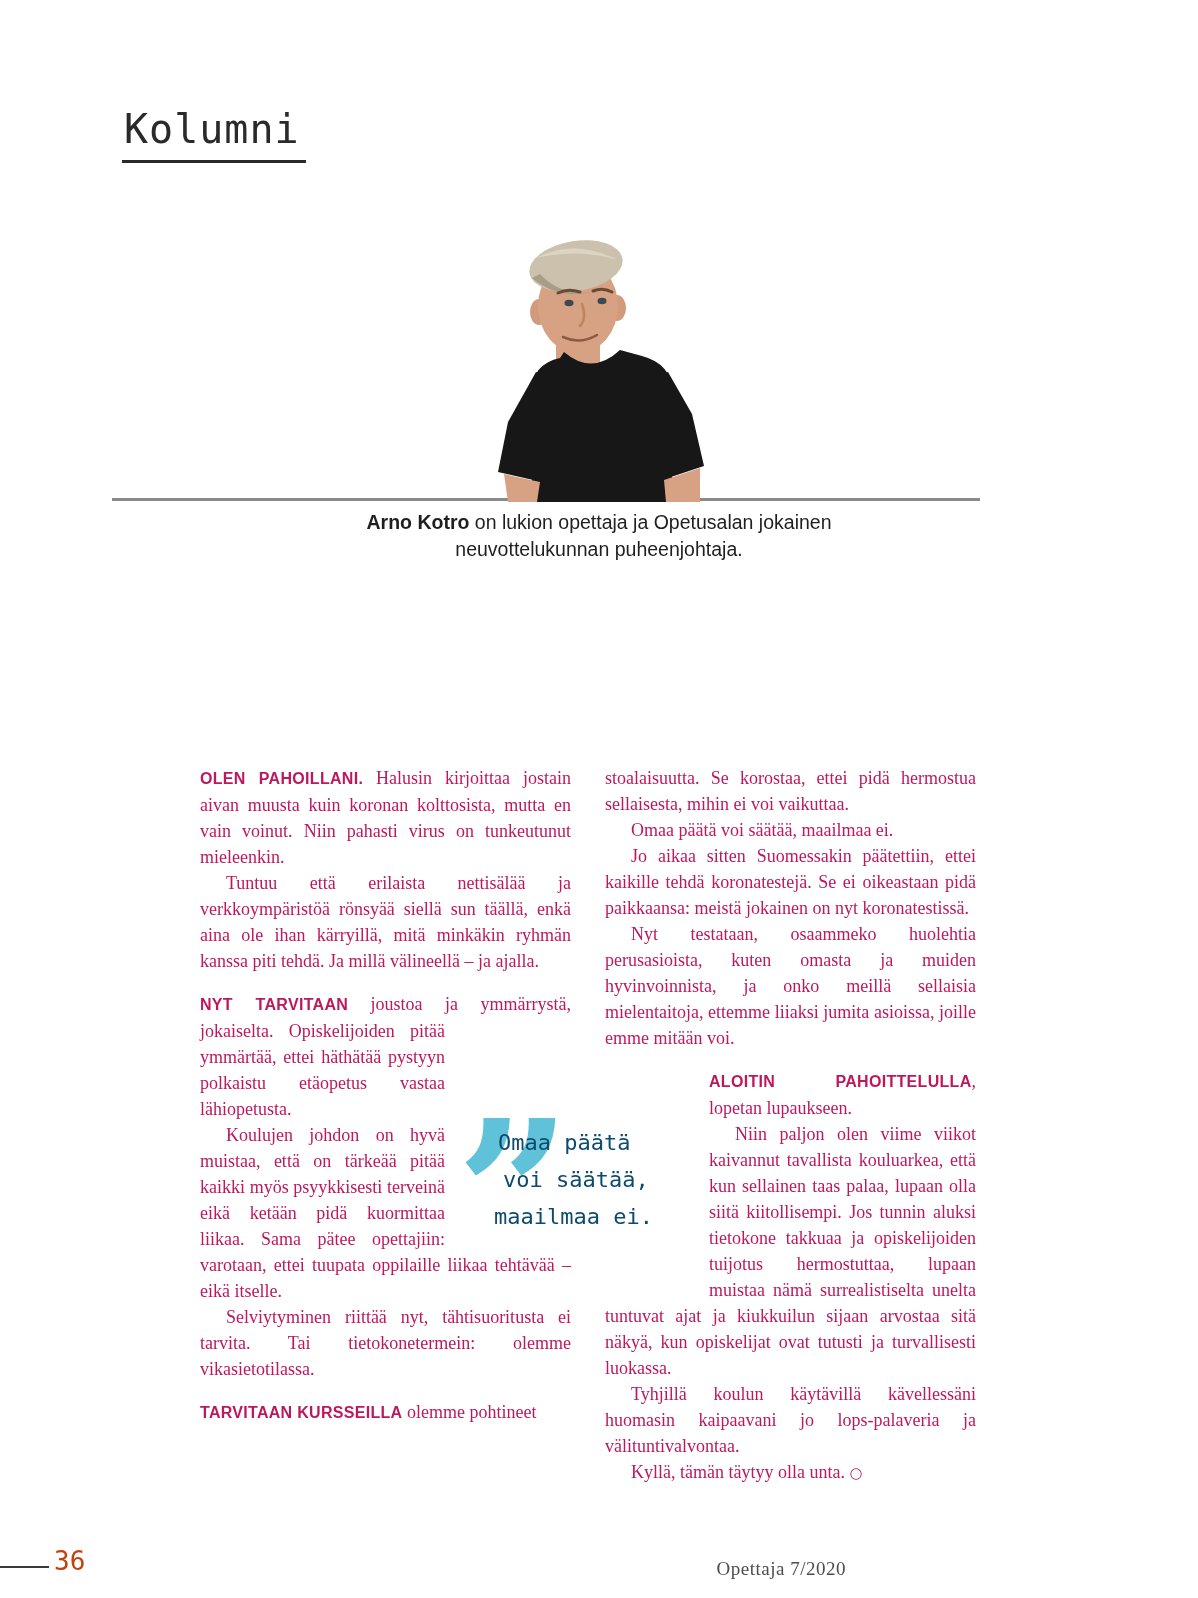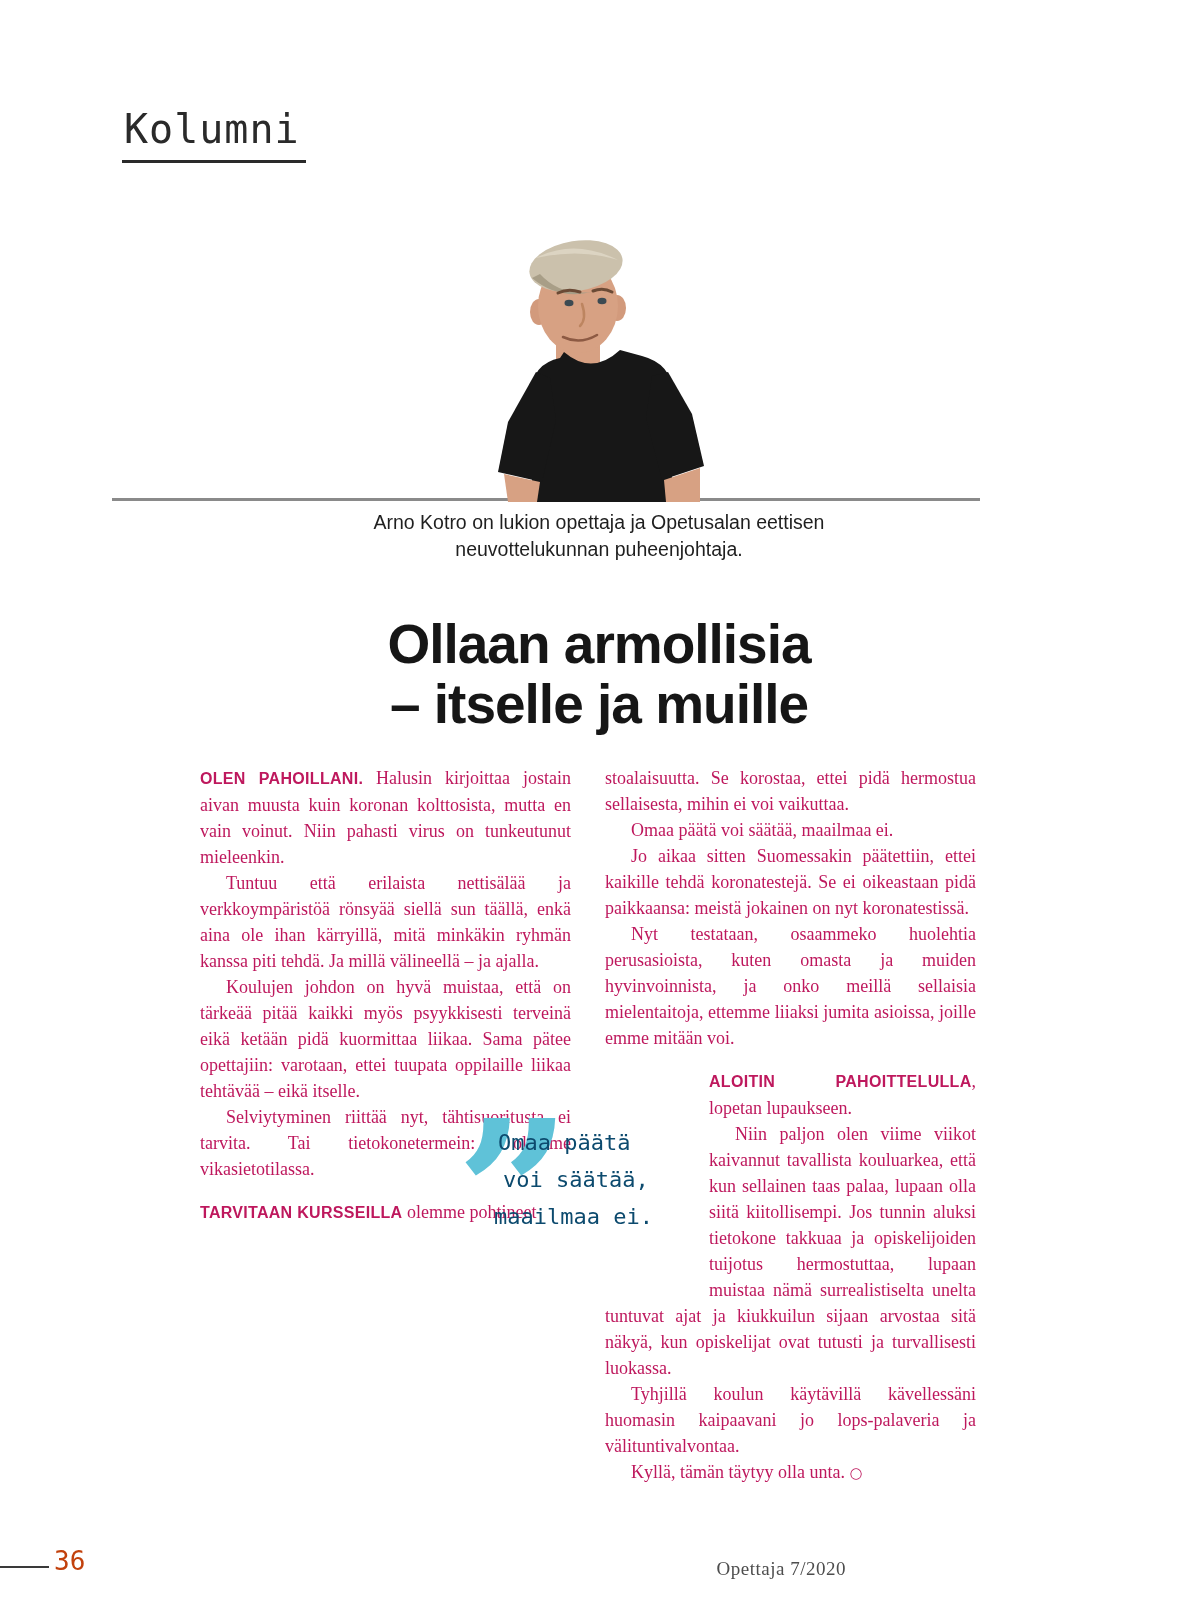--- a/index.html
+++ b/index.html
@@ -22,21 +22,21 @@
   
   .portrait { position:absolute; left:496px; top:196px; width:212px; height:278px; z-index:2; }
   .photo-rule { position:absolute; left:112px; top:470px; width:951px; height:3px; background:#8a8a8a; z-index:1; }
 
   
   .caption {
     position:absolute; left:349px; top:481px; width:500px; margin:0;
     text-align:center; font-family:"Liberation Sans","DejaVu Sans",sans-serif;
     font-size:19.5px; line-height:27px; color:#1f1f1f;
   }
-  .caption b { font-weight:normal; }
+  .caption b { font-weight:bold; }
 
   
   .title {
     position:absolute; left:99px; top:586px; width:1000px; margin:0;
     text-align:center; font-family:"Liberation Sans","DejaVu Sans",sans-serif;
     font-weight:bold; font-size:55px; line-height:60px; letter-spacing:-1px; color:#161616;
   }
 
   
   .col {
@@ -121,30 +121,27 @@
 
       <polygon points="40,148 12,198 2,248 46,258 60,196 54,154" fill="#171717"></polygon>
       <polygon points="172,148 196,190 208,242 166,256 150,194 156,152" fill="#171717"></polygon>
 
       <polygon points="8,250 44,258 41,278 12,278" fill="#d7a183"></polygon>
       <polygon points="168,256 204,244 204,278 170,278" fill="#d7a183"></polygon>
     </svg>
   </div>
   <div class="photo-rule"></div>
 
-  <p class="caption"><b>Arno Kotro</b><span> on lukion opettaja ja Opetusalan eettisen neuvottelukunnan puheenjohtaja.</span></p>
+  <p class="caption"><b>Arno Kotro</b><span> on lukion opettaja ja Opetusalan jokainen neuvottelukunnan puheenjohtaja.</span></p>
 
-  <h1 class="title">
-    <span>Ollaan armollisia</span><br>
-    <span>– itselle ja muille</span>
-  </h1>
 
   <div class="col col-left">
     <p class="lead-p"><span class="lead">OLEN PAHOILLANI.</span><span> Halusin kirjoittaa jostain aivan muusta kuin koronan kolttosista, mutta en vain voinut. Niin pahasti virus on tunkeutunut mieleenkin.</span></p>
     <p class="ind"><span>Tuntuu että erilaista nettisälää ja verkkoympäristöä rönsyää siellä sun täällä, enkä aina ole ihan kärryillä, mitä minkäkin ryhmän kanssa piti tehdä. Ja millä välineellä – ja ajalla.</span></p>
+    <p class="lead-p"><span class="lead">NYT TARVITAAN</span><span> joustoa ja ymmärrystä,</span><span class="pq-push-right"></span> <span>jokaiselta. Opiskelijoiden pitää ymmärtää, ettei häthätää pystyyn polkaistu etäopetus vastaa lähiopetusta.</span></p>
     <p class="ind"><span>Koulujen johdon on hyvä muistaa, että on tärkeää pitää kaikki myös psyykkisesti terveinä eikä ketään pidä kuormittaa liikaa. Sama pätee opettajiin: varotaan, ettei tuupata oppilaille liikaa tehtävää – eikä itselle.</span></p>
     <p class="ind"><span>Selviytyminen riittää nyt, tähtisuoritusta ei tarvita. Tai tietokonetermein: olemme vikasietotilassa.</span></p>
     <p class="lead-p"><span class="lead">TARVITAAN KURSSEILLA</span><span> olemme pohtineet</span></p>
   </div>
 
   <div class="col col-right">
     <p><span>stoalaisuutta. Se korostaa, ettei pidä hermostua sellaisesta, mihin ei voi vaikuttaa.</span></p>
     <p class="ind"><span>Omaa päätä voi säätää, maailmaa ei.</span></p>
     <p class="ind"><span>Jo aikaa sitten Suomessakin päätettiin, ettei kaikille tehdä koronatestejä. Se ei oikeastaan pidä paikkaansa: meistä jokainen on nyt koronatestissä.</span></p>
     <p class="ind"><span>Nyt testataan, osaammeko huolehtia perusasioista, kuten omasta ja muiden hyvinvoinnista, ja onko meillä sellaisia mielentaitoja, ettemme liiaksi jumita asioissa, joille emme mitään voi.</span></p>

